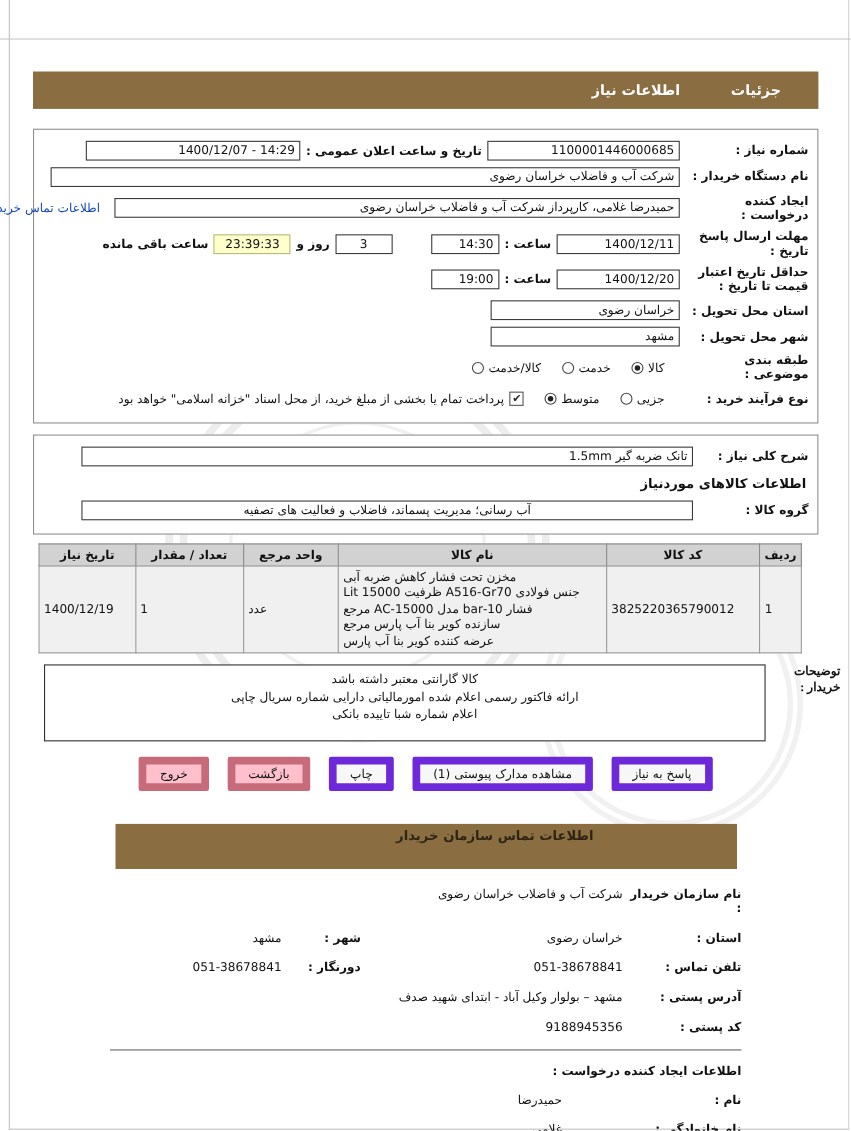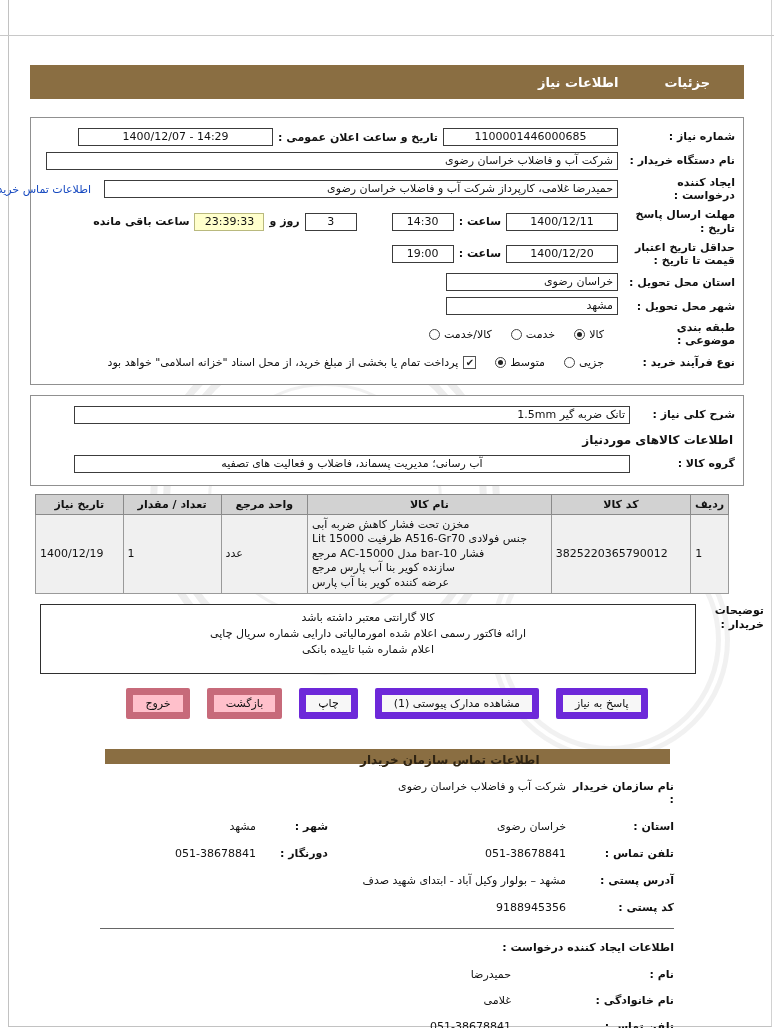--- a/index.html
+++ b/index.html
@@ -36,21 +36,21 @@
 
   .frow { display: flex; align-items: center; gap: 5px; margin-bottom: 6px; min-height: 18px; }
   .flbl { font-weight: bold; width: 112px; flex-shrink: 0; text-align: right; line-height: 1.2; }
   .lline { display: block; }
   .inlbl { font-weight: bold; white-space: nowrap; }
   .dlbl { font-weight: bold; width: 100px; flex-shrink: 0; text-align: right; }
 
   .tb { border: 1px solid #3c3c3c; background: #fff; height: 18px; line-height: 16px;
         padding: 0 4px; white-space: nowrap; overflow: hidden; flex-shrink: 0; }
   .ltr { direction: ltr; unicode-bidi: isolate; }
-  .tb.ltr { text-align: center; }
+  .tb.ltr { text-align: right; }
   .ctr { text-align: center !important; }
   .tar { text-align: right !important; }
   .yellow { background: #ffffcc; border-color: #b9b97e; }
   .gapr { margin-right: 30px; }
 
   .w175{width:175px}.w195{width:195px}.w572{width:572px}.w428{width:514px}
   .w112{width:112px}.w62{width:62px}.w52{width:52px}.w70{width:70px}
   .w172{width:172px}.w556{width:556px}
 
   .link { color: #1649c0; white-space: nowrap; margin-right: 8px; cursor: pointer; text-align: right; }
@@ -66,29 +66,29 @@
 
   .secheader { font-weight: bold; font-size: 12px; margin: 9px 2px 8px 0; }
 
   .itemstable { border-collapse: collapse; margin: 8px 15px 0 5px; width: calc(100% - 20px); font-size: 11px; }
   .itemstable th { background: #d2d2d2; border: 1px solid #8a8a8a; padding: 3px 2px; font-weight: bold; }
   .itemstable td { background: #f0f0f0; border: 1px solid #9a9a9a; padding: 3px 4px; text-align: left; vertical-align: middle; }
   .c-idx{width:38px}.c-code{width:140px}.c-name{width:250px}.c-unit{width:88px}.c-qty{width:100px}.c-date{width:88px}
   .namecell div { line-height: 1.32; }
 
   .notesrow { display: flex; align-items: flex-start; gap: 6px; margin: 10px -20px 0 10px; }
-  .noteslbl { font-weight: bold; width: 62px; flex-shrink: 0; line-height: 1.3; }
+  .noteslbl { font-weight: bold; width: 62px; flex-shrink: 0; line-height: 1.3; font-family: Liberation Serif, serif; }
   .notesbox { flex: 1; border: 1px solid #2f2f2f; background: #fff; min-height: 70px; padding: 5px 8px; text-align: center; line-height: 1.45; }
 
   .btnrow { display: flex; justify-content: center; gap: 17px; margin-top: 14px; }
   .btn { font-family: inherit; font-size: 11px; background: #f7f7f7; border: 7px solid #6d28d9;
          padding: 2px 12px; border-radius: 2px; cursor: pointer; color: #111; }
   .btn.pink { background: #ffc0cb; border-color: #c76a7a; }
 
-  .contactbar { width: 565px; height: 15px; margin: 30px auto 0; background: #8a6e42;
+  .contactbar { width: 565px; height: 41px; margin: 30px auto 0; background: #8a6e42;
                 font-weight: bold; font-size: 12px; color: #2f2413; line-height: 23px;
                 text-align: right; padding-right: 130px; }
 
   .contactinfo { margin: 16px 70px 0 40px; }
   .crow { display: flex; align-items: flex-start; margin-bottom: 14px; }
   .clbl { font-weight: bold; width: 108px; flex-shrink: 0; }
   .cval { width: 238px; }
   .cval.wide { flex: 1; }
   .clbl2 { font-weight: bold; width: 72px; flex-shrink: 0; }
   .cval2 { flex: 1; text-align: right; }

